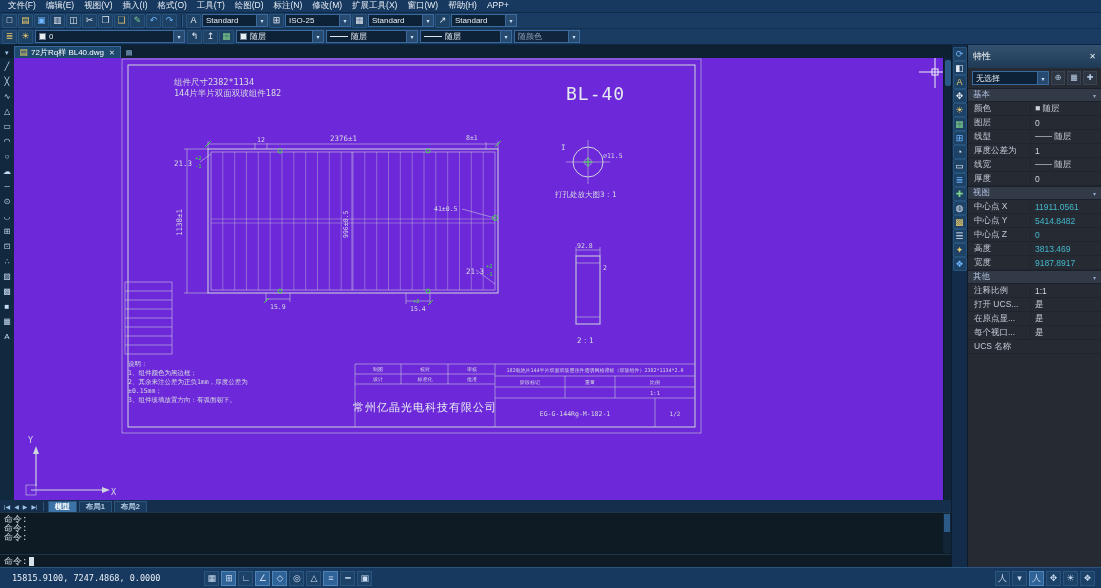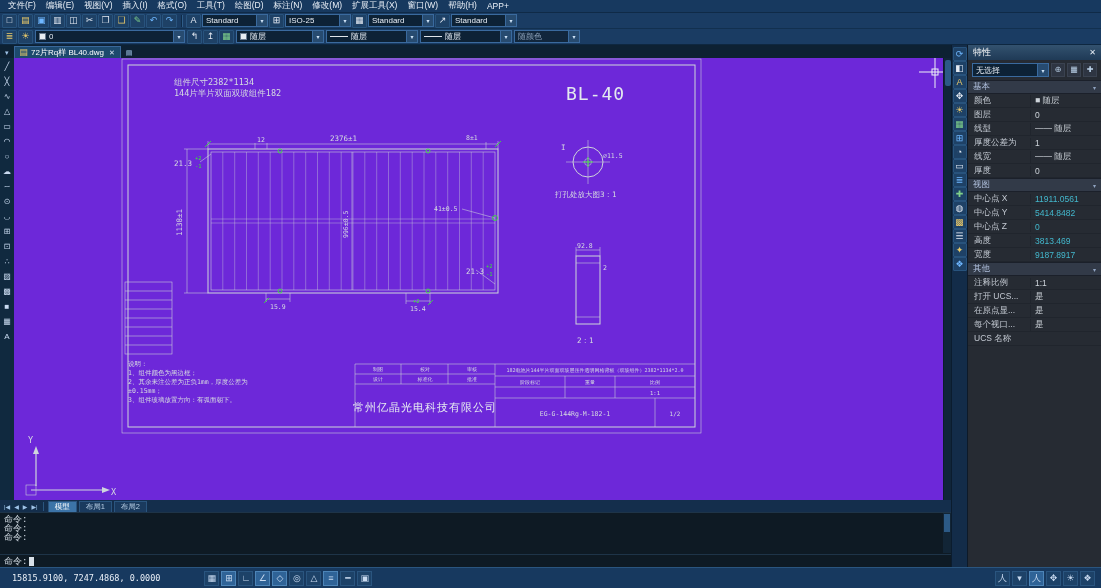--- a/index.html
+++ b/index.html
@@ -1,20 +1,20 @@
 <!DOCTYPE html>
 <html><head>
 <meta charset="utf-8">
 <style>
 *{margin:0;padding:0;box-sizing:border-box;}
 html,body{width:1101px;height:588px;overflow:hidden;background:#0a0e14;font-family:"Liberation Sans",sans-serif;}
 .app{width:1101px;height:588px;display:flex;flex-direction:column;color:#dfe6ee;font-size:9px;}
 
 .menubar{flex:none;height:13px;background:#17395f;border-bottom:1px solid #0f2a47;display:flex;align-items:center;padding-left:3px;}
-.menu-items{display:flex;align-items:center;}
+.menu-items{display:flex;align-items:flex-start;}
 .menu-item{padding:0 5px;font-size:8.5px;color:#e9eff7;white-space:nowrap;}
 .toolbar{flex:none;background:#1a3c63;display:flex;align-items:center;}
 .tb1{height:16px;border-bottom:1px solid #12304f;padding-left:2px;gap:1px;}
 .tb2{height:16px;border-bottom:1px solid #0e2740;padding-left:2px;gap:2px;}
 .row-icons{display:flex;align-items:center;gap:1px;}
 .tbtn{width:15px;height:14px;display:flex;align-items:center;justify-content:center;border:1px solid #28537d;background:#1e4166;border-radius:1px;}
 .g{font-size:9px;line-height:1;color:#c9daf0;}
 .c1{color:#e8c96a}.c2{color:#7fd08a}.c3{color:#6fb7ff}.c4{color:#e3e9f2}
 .sep{width:1px;height:12px;background:#0f2a47;box-shadow:1px 0 0 #2e5c88;margin:0 3px;}
 .dd{height:13px;background:#0d2236;border:1px solid #3a6a9e;display:flex;align-items:center;padding-left:3px;font-size:8px;color:#e8eef6;white-space:nowrap;overflow:hidden;}
@@ -48,41 +48,41 @@
 .thin{stroke-width:0.55;}
 .grid{stroke-width:0.45;opacity:0.85;}
 .gn{stroke:#3ddc3d;stroke-width:0.9;fill:none;}
 .ch{stroke:#eef2f6;stroke-width:1;fill:none;}
 .ucs{stroke:#cfd6dd;stroke-width:1.2;fill:none;}
 .ucsf{fill:#cfd6dd;stroke:none;}
 
 .layout-tabs{flex:none;height:12px;background:#142e4c;display:flex;align-items:center;gap:2px;padding-left:3px;font-size:7.5px;color:#b9cfe6;}
 .lt-nav{font-size:6px;padding:0 1px;color:#9fc3e8;}
 .lt-sep{width:1px;height:9px;background:#2a557f;margin:0 2px;}
-.lt-tab{padding:0 6px;height:11px;display:flex;align-items:center;border:1px solid #2a557f;border-bottom:none;background:#1a3a5e;}
+.lt-tab{padding:0 6px;height:11px;display:flex;align-items:center;border:1px solid #2a557f;border-bottom:none;background:#1a3a5e;font-weight:bold;}
 .lt-tab.on{background:#3c74a8;color:#fff;}
 .cmd{flex:none;height:55px;background:#0e1a24;border-top:1px solid #1e3448;position:relative;font-family:"DejaVu Sans Mono",monospace;font-size:9px;color:#cdd6de;}
 .cmd-hist{padding:2px 4px;line-height:9px;}
 .cmd-scroll{position:absolute;right:0;top:0;width:8px;height:40px;background:#122536;}
 .cmd-scroll .thumb{position:absolute;top:1px;left:1px;width:6px;height:18px;background:#2c5a86;}
 .cmd-prompt{position:absolute;left:0;right:0;bottom:0;height:13px;border-top:1px solid #1e3448;display:flex;align-items:center;padding:0 4px;}
 .caret{width:5px;height:9px;background:#d8e0e8;margin-left:2px;}
 .status{flex:none;height:21px;background:#17395f;border-top:1px solid #2a557f;display:flex;align-items:center;padding:0 6px;gap:4px;}
 .coords{font-family:"DejaVu Sans Mono",monospace;font-size:8.5px;color:#e9eff7;margin-right:40px;margin-left:6px;}
 .st-group{display:flex;align-items:center;gap:2px;}
 .st-btn{width:15px;height:15px;border:1px solid #2a557f;background:#1d4268;display:flex;align-items:center;justify-content:center;}
 .st-btn.on{background:#2f6397;border-color:#4d85b8;}
 .st-btn .g{font-size:9px;}
 .spacer{flex:1;}
 
 .right-col{width:150px;display:flex;}
 .strip{flex:none;width:16px;background:#132c49;border-left:1px solid #0b1c2e;display:flex;flex-direction:column;align-items:center;padding-top:2px;gap:1px;}
 .strip .tbtn{width:14px;height:14px;}
 .panel{flex:none;width:134px;background:#262b33;border-left:1px solid #0e1a28;display:flex;flex-direction:column;font-size:8.5px;color:#c3c9d2;}
-.panel-header{flex:none;height:15px;background:linear-gradient(#33526f,#1f3a56);display:flex;align-items:center;padding:0 5px;color:#fff;font-size:9px;}
+.panel-header{flex:none;height:23px;background:linear-gradient(#33526f,#1f3a56);display:flex;align-items:center;padding:0 5px;color:#fff;font-size:9px;}
 .panel-close{margin-left:auto;font-size:8px;color:#e6edf5;}
 .sel-row{flex:none;display:flex;align-items:flex-end;gap:2px;padding:3px 4px;}
 .sel-dd{flex:1;height:14px;}
 .pbtn{flex:none;width:14px;height:14px;border:1px solid #3a4250;background:#2e3542;display:flex;align-items:center;justify-content:center;}
 .pbtn .g{font-size:8px;color:#bcd3ea;}
 .sec-header{flex:none;height:14px;background:#323a48;border-top:1px solid #1b202a;border-bottom:1px solid #1b202a;display:flex;align-items:center;padding:0 5px;color:#aebedb;}
 .secv{margin-left:auto;font-size:6px;color:#8fa3c0;}
 .prow{flex:none;height:14px;display:flex;align-items:center;border-bottom:1px solid #20252d;}
 .prow .lbl{flex:none;width:62px;padding-left:6px;overflow:hidden;white-space:nowrap;color:#c3c9d2;}
 .prow .val{flex:1;padding-left:4px;border-left:1px solid #20252d;overflow:hidden;white-space:nowrap;color:#ced4da;}

